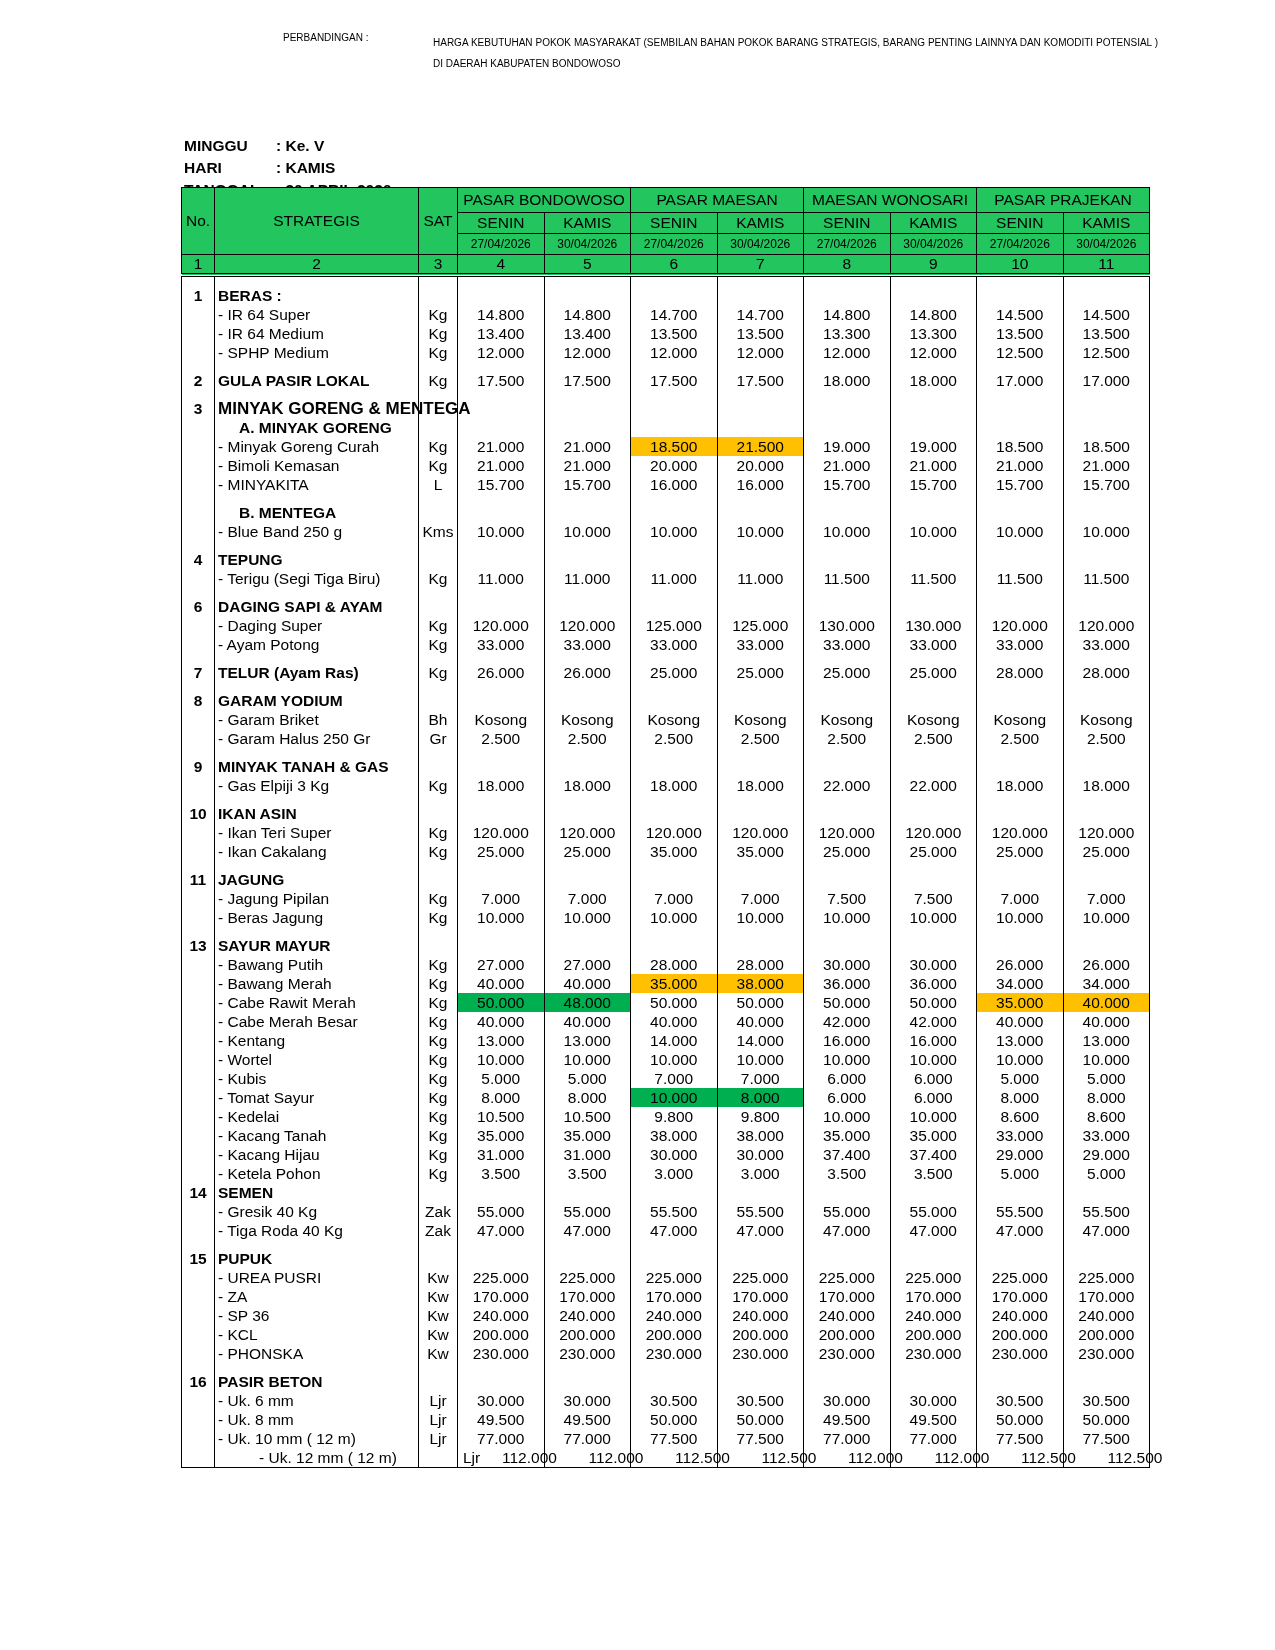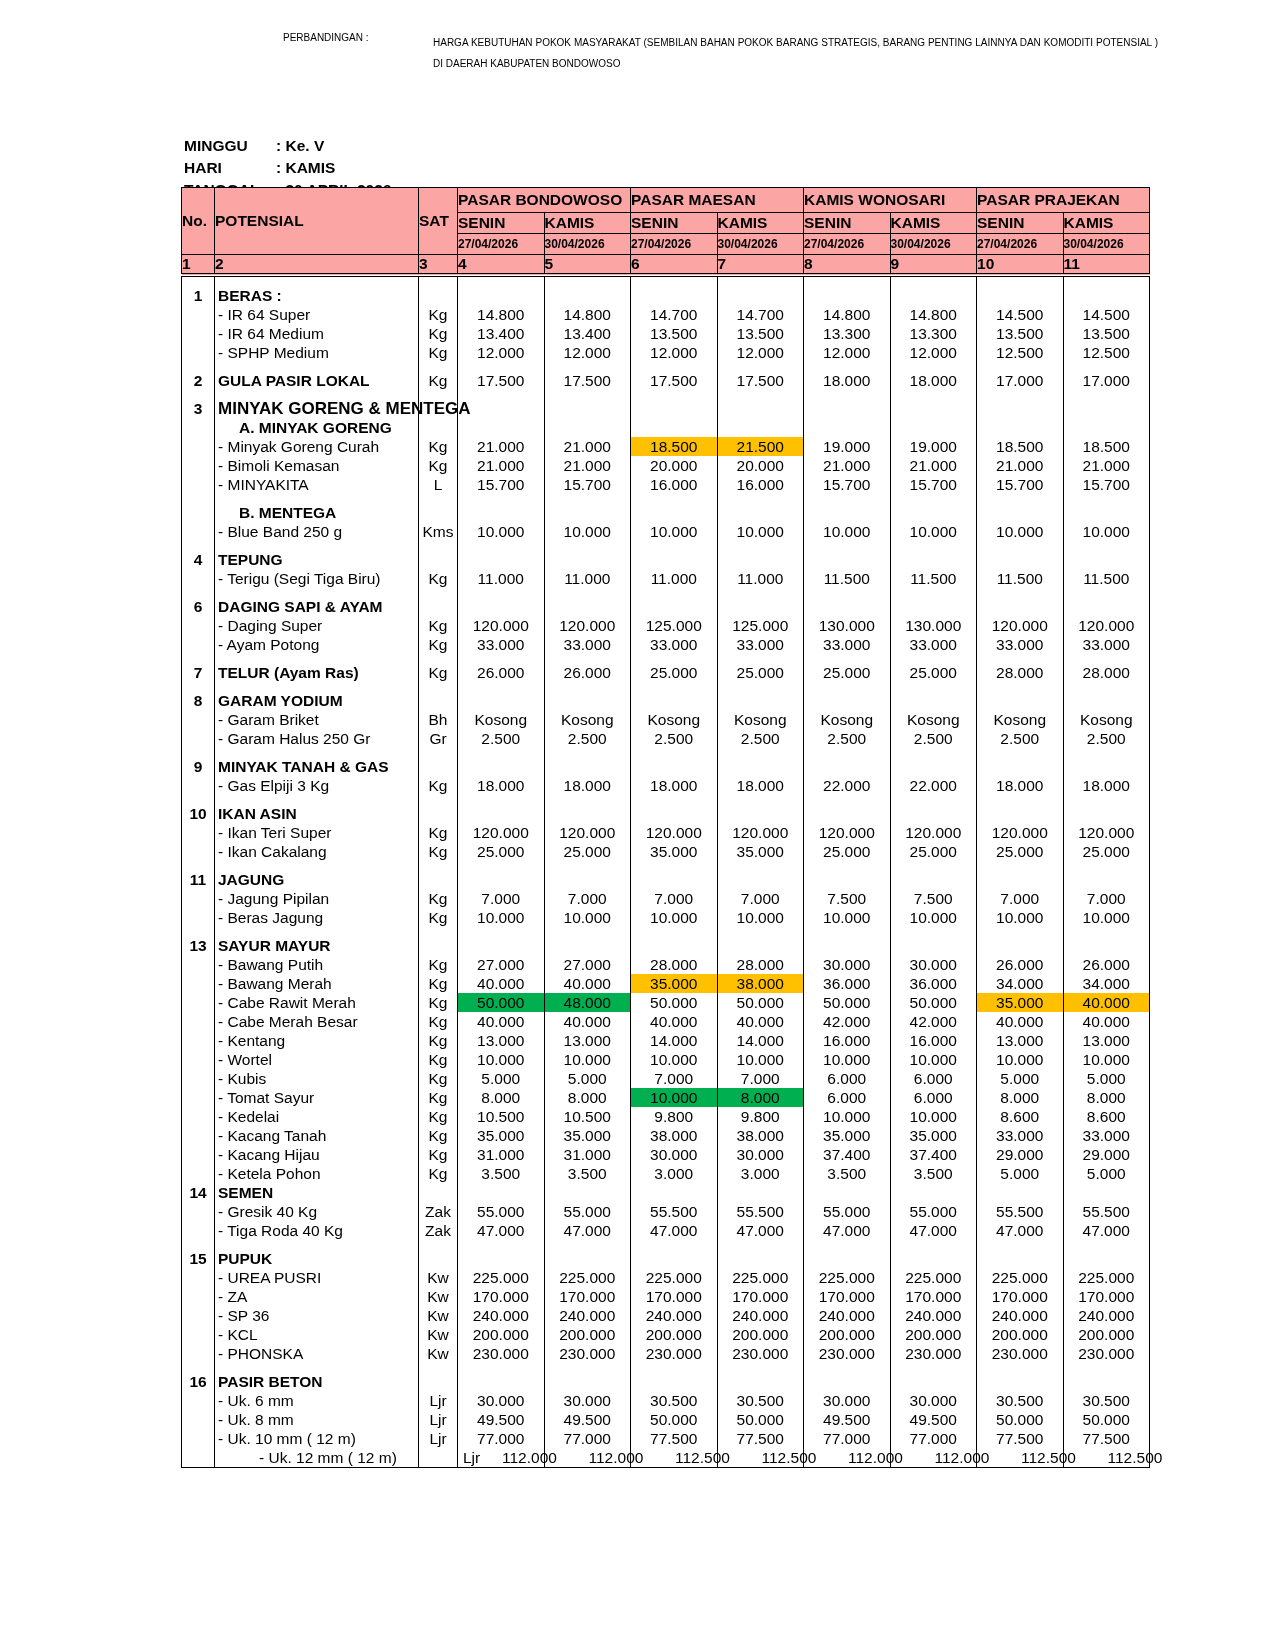--- a/index.html
+++ b/index.html
@@ -9,21 +9,21 @@
   .title-label { width: 150px; white-space: nowrap; }
   .title-text { width: 725px; text-align: justify; text-align-last: left; line-height: 21px; }
   .meta-block { position: absolute; left: 184px; top: 102px; font-weight: bold; font-size: 15.5px; line-height: 22px; margin-top: 33px; }
   .meta-row { display: flex; }
   .meta-key { width: 92px; }
   table.main { position: absolute; left: 181px; top: 187px; width: 968px; border-collapse: collapse; table-layout: fixed; font-size: 15.5px; }
   table.main col.c-no { width: 33px; }
   table.main col.c-kom { width: 204px; }
   table.main col.c-sat { width: 39px; }
   table.main col.c-val { width: 86.5px; }
-  .hdr td { background: #fca5a5; border: 1.5px solid #000; font-weight: bold; padding: 0; }
+  .hdr td { background: #22c55e; border: 1.5px solid #000; font-weight: normal; text-align: center; padding: 0; }
   .hdr-market td.mk { height: 24px; font-size: 15.5px; }
   .hdr-day td { height: 20px; font-size: 15.5px; }
   .hdr-date td { height: 20px; font-size: 12px; }
   .hdr-idx td { height: 18px; font-size: 15.5px; border-bottom: 4px double #000; }
   .body td { border-left: 1.5px solid #000; border-right: 1.5px solid #000; padding: 0; height: 19px; line-height: 19px; white-space: nowrap; }
   .body td.no { text-align: center; font-weight: bold; }
   .body td.kom { padding-left: 3px; }
   .body td.sat { text-align: center; }
   .body td.val { text-align: center; }
   .body tr.cat td.kom { font-weight: bold; margin-top: 24px; }
@@ -69,25 +69,25 @@
       <col class="c-val">
       <col class="c-val">
     <col class="c-val">
       <col class="c-val">
       <col class="c-val">
       <col class="c-val">
   </colgroup>
   <thead>
     <tr class="hdr hdr-market">
       <td rowspan="3">No.</td>
-      <td rowspan="3">POTENSIAL</td>
+      <td rowspan="3">STRATEGIS</td>
       <td rowspan="3">SAT</td>
       <td class="mk" colspan="2">PASAR BONDOWOSO</td>
       <td class="mk" colspan="2">PASAR MAESAN</td>
-      <td class="mk" colspan="2">KAMIS WONOSARI</td>
+      <td class="mk" colspan="2">MAESAN WONOSARI</td>
       <td class="mk" colspan="2">PASAR PRAJEKAN</td>
     </tr>
     <tr class="hdr hdr-day" id="day-row">
         <td>SENIN</td>
         <td>KAMIS</td>
         <td>SENIN</td>
         <td>KAMIS</td>
         <td>SENIN</td>
         <td>KAMIS</td>
         <td>SENIN</td>

